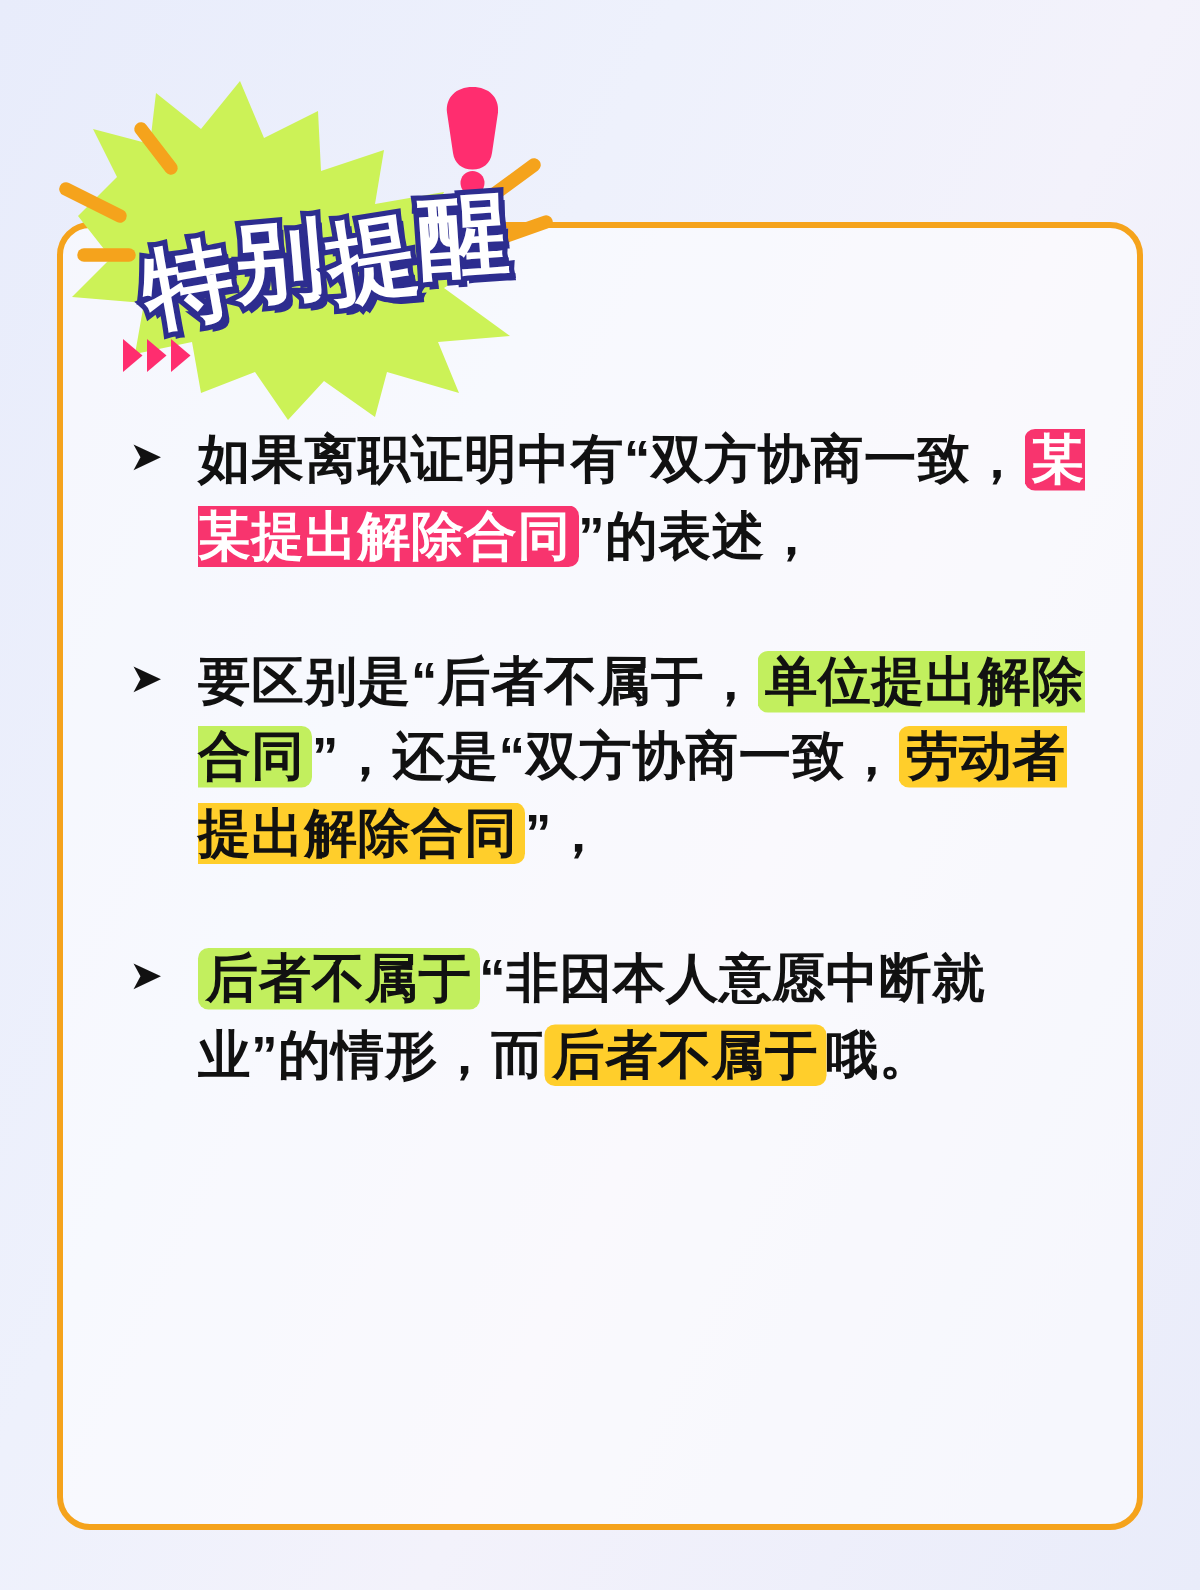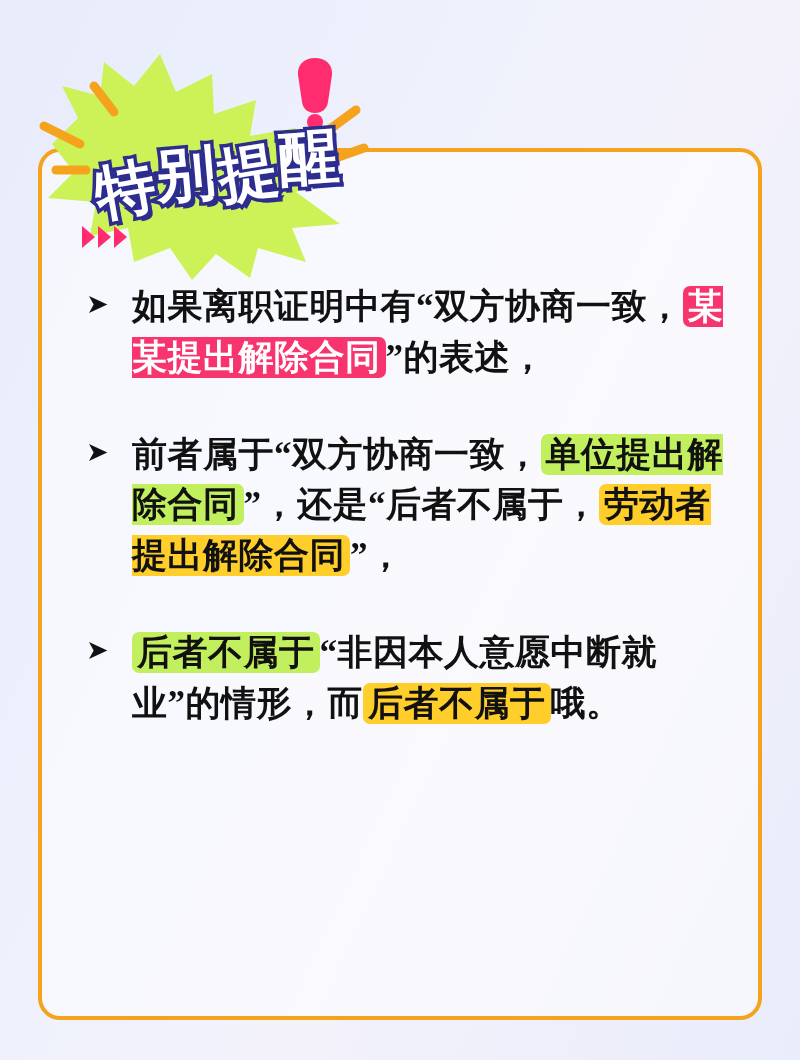--- a/index.html
+++ b/index.html
@@ -110,21 +110,21 @@
   .bullet {
     flex: 0 0 auto;
     width: 46px;
     padding-top: 9px;
     font-size: 27px;
     line-height: 1;
     color: #111;
   }
   .ptext {
     flex: 1 1 auto;
-    font-family: Liberation Serif, serif;
+    font-family: Liberation Sans, sans-serif;
     font-weight: bold;
     font-size: 35px;
     line-height: 1.45;
     color: #111111;
     letter-spacing: 0.5px;
     word-break: break-all;
   }
   .hl {
     padding: 1px 5px;
     border-radius: 7px;
@@ -174,21 +174,21 @@
     <div class="item">
       <div class="bullet">➤</div>
       <div class="ptext">
         <span>如果离职证明中有“双方协商一致，</span><span class="hl hl-pink">某某提出解除合同</span><span>”的表述，</span>
       </div>
     </div>
 
     <div class="item">
       <div class="bullet">➤</div>
       <div class="ptext">
-        <span>前者属于“双方协商一致，</span><span class="hl hl-green">单位提出解除合同</span><span>”，还是“后者不属于，</span><span class="hl hl-yellow">劳动者提出解除合同</span><span>”，</span>
+        <span>要区别是“后者不属于，</span><span class="hl hl-green">单位提出解除合同</span><span>”，还是“双方协商一致，</span><span class="hl hl-yellow">劳动者提出解除合同</span><span>”，</span>
       </div>
     </div>
 
     <div class="item">
       <div class="bullet">➤</div>
       <div class="ptext">
         <span class="hl hl-green">后者不属于</span><span>“非因本人意愿中断就业”的情形，而</span><span class="hl hl-yellow">后者不属于</span><span>哦。</span>
       </div>
     </div>
 

